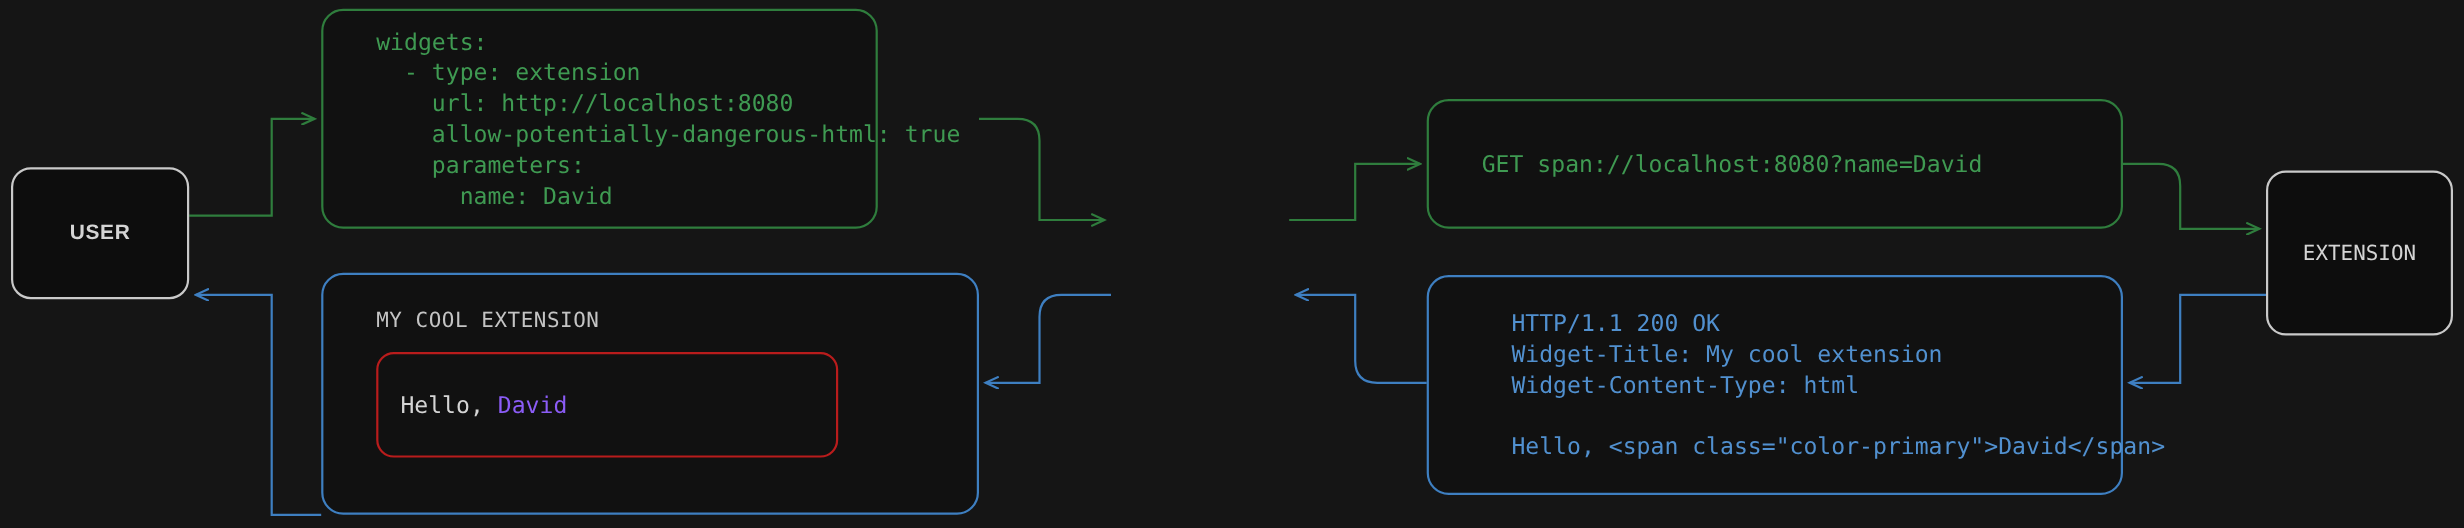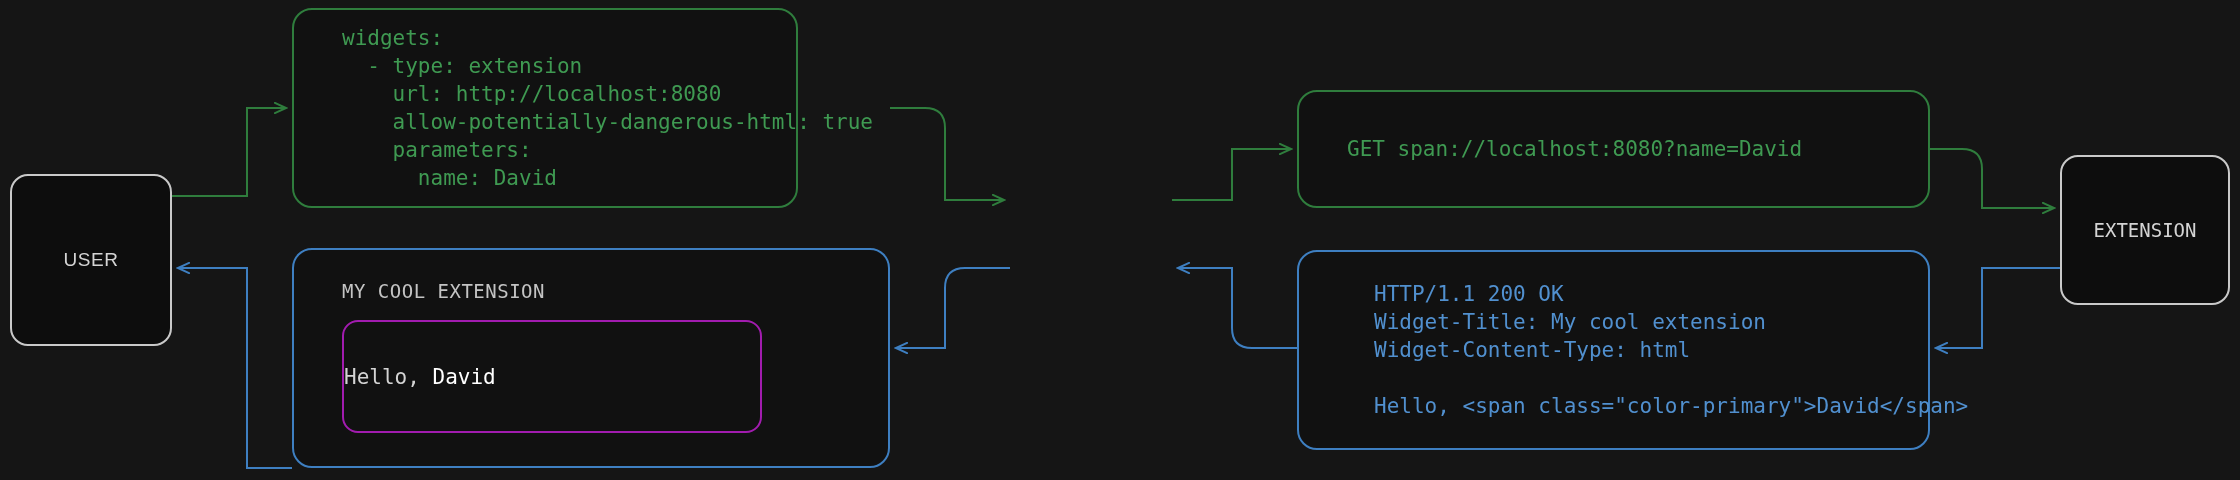--- a/index.html
+++ b/index.html
@@ -83,33 +83,34 @@
   .widget-title {
     font-family: "DejaVu Sans Mono", monospace;
     font-size: 19px;
     color: #c4c4c4;
     letter-spacing: 0.5px;
     margin-bottom: 18px;
   }
   .widget-inner {
     box-sizing: border-box;
     width: 420px;
-    height: 113px;
-    border: 2px solid #a21caf;
+    height: 96px;
+    border: 2px solid #b91c1c;
     border-radius: 16px;
     display: flex;
     align-items: center;
+    padding-left: 20px;
   }
   .widget-inner-text {
     font-family: "DejaVu Sans Mono", monospace;
     font-size: 21px;
     color: #d4d4d4;
     white-space: pre;
   }
-  .accent-name { color: #ffffff; }
+  .accent-name { color: #8b5cf6; }
 </style>
 </head>
 <body>
 
 <div id="stage">
 
   <svg class="edges" viewBox="0 0 2240 480">
     <defs>
       <marker id="arrow-green" markerWidth="14" markerHeight="12" refX="12" refY="6" orient="auto" markerUnits="userSpaceOnUse">
         <path d="M0,0.5 L12,6 L0,11.5" fill="none" stroke="#2f7d3d" stroke-width="2"></path>
@@ -145,21 +146,21 @@
 
     <g>
       <path d="M1010,268 L965,268 Q945,268 945,288 L945,348 L896,348" fill="none" stroke="#3e7fc1" stroke-width="2" marker-end="url(#arrow-blue)"></path>
     </g>
 
     <g>
       <path d="M292,468 L247,468 L247,268 L178,268" fill="none" stroke="#3e7fc1" stroke-width="2" marker-end="url(#arrow-blue)"></path>
     </g>
   </svg>
 
-  <div class="node" style="left:10px; top:174px; width:162px; height:172px;">
+  <div class="node" style="left:10px; top:152px; width:162px; height:120px;font-weight:bold;">
     <span class="node-label">USER</span>
   </div>
 
   <div class="codebox green" style="left:292px; top:8px; width:506px; height:200px;">
     <pre class="code green">widgets:
   - type: extension
     url: http://localhost:8080
     allow-potentially-dangerous-html: true
     parameters:
       name: David</pre>

